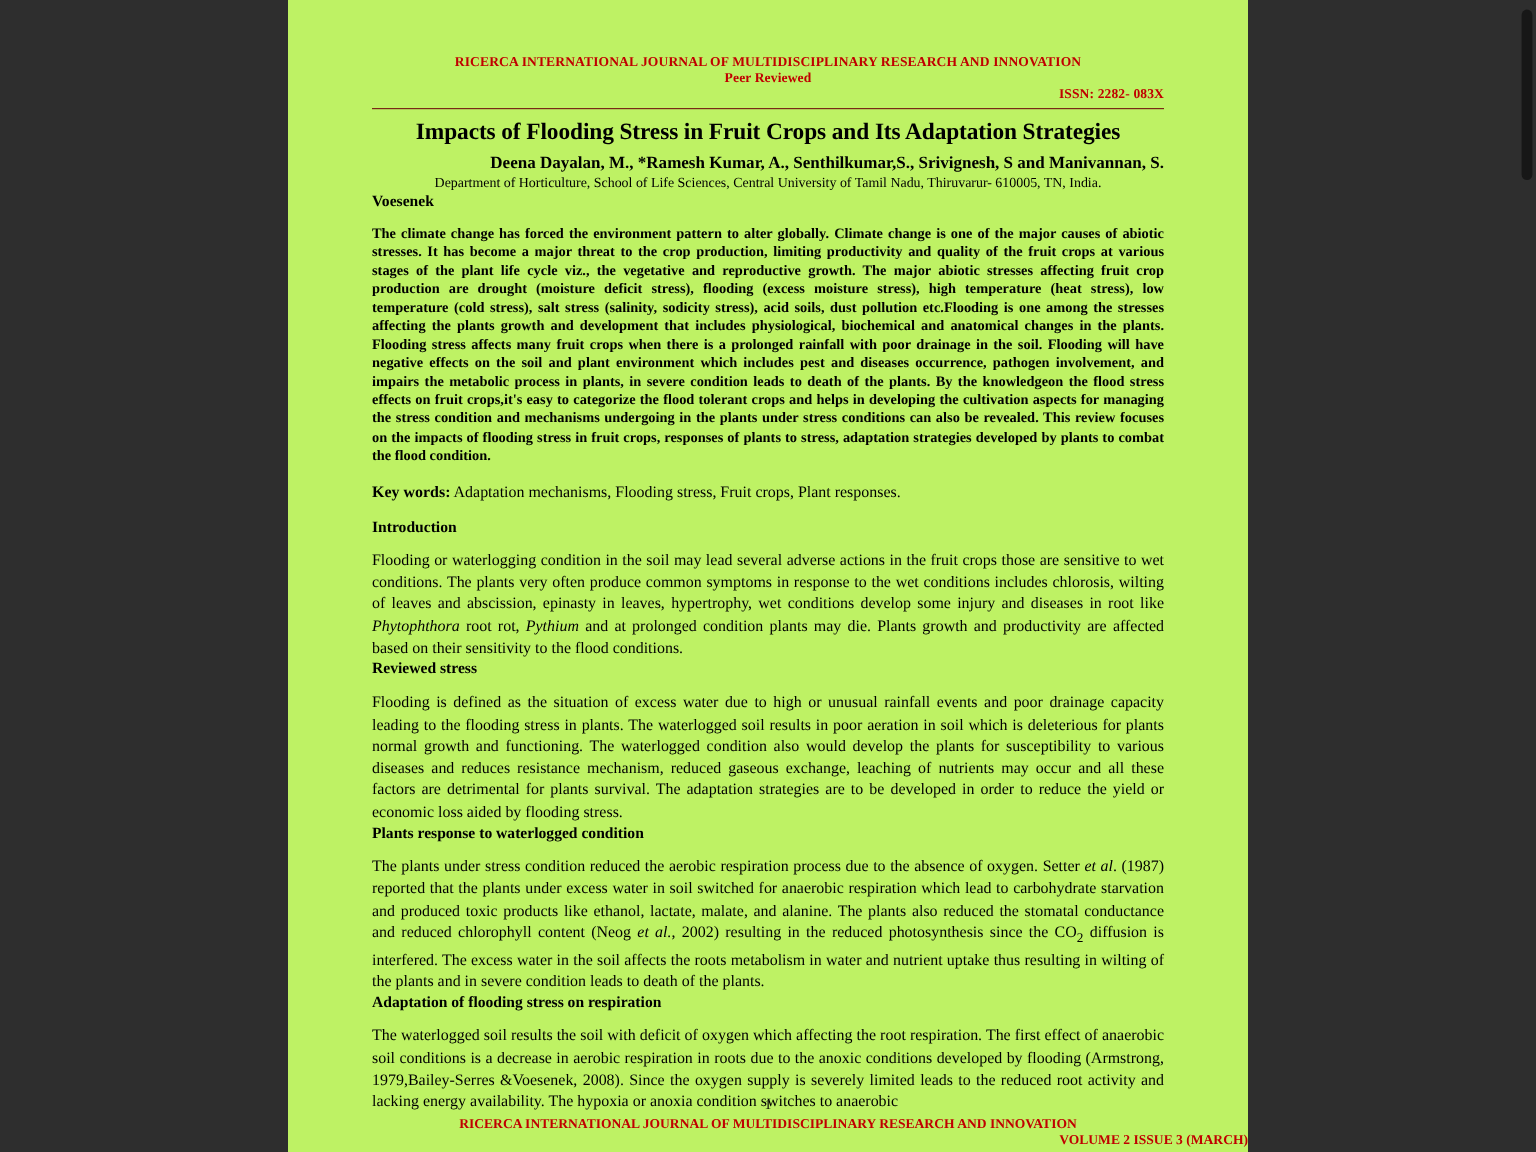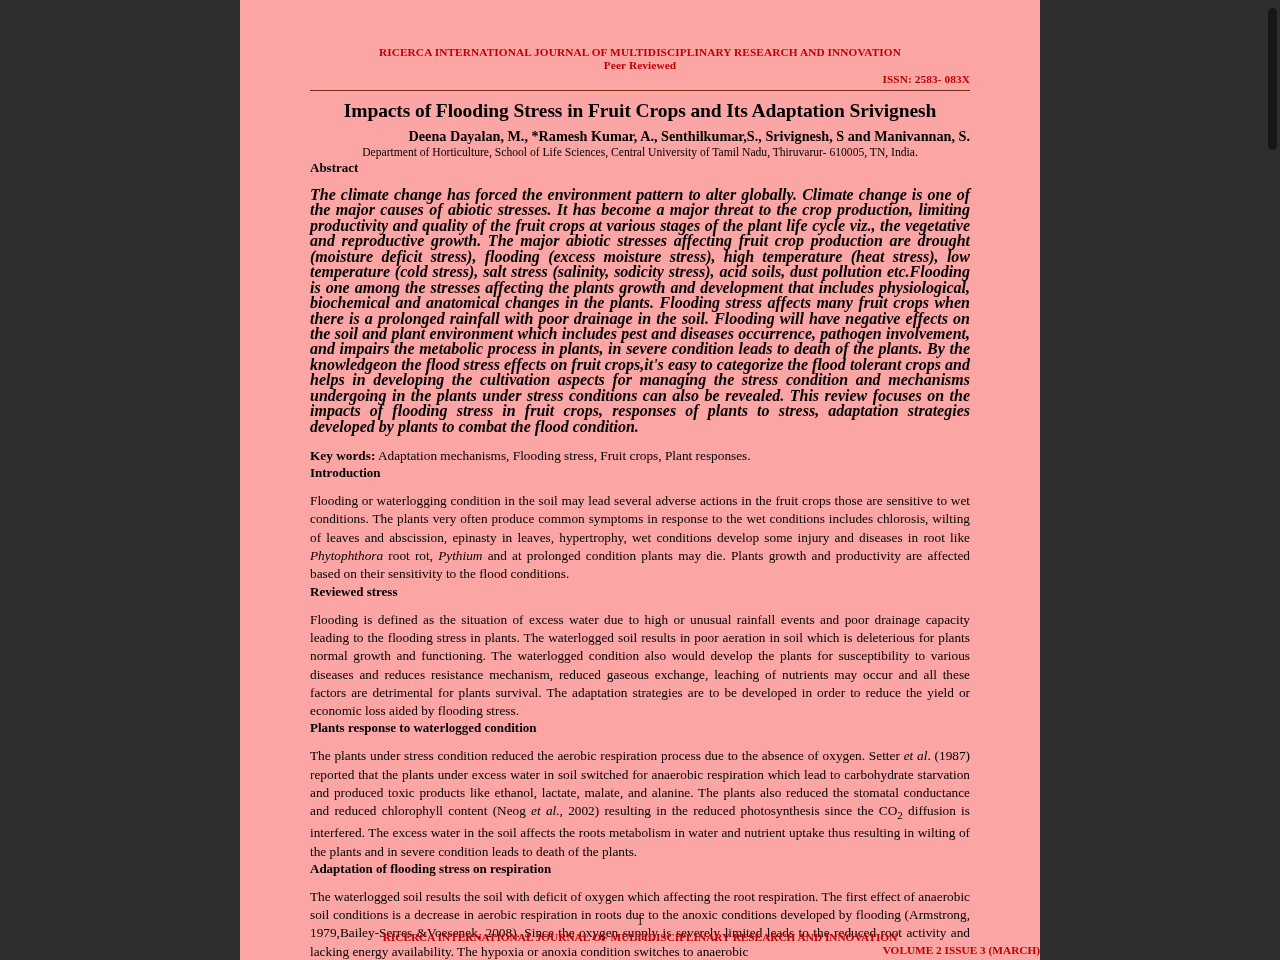--- a/index.html
+++ b/index.html
@@ -40,21 +40,21 @@
     background: #171717;
   }
 
   
   .page {
     position: absolute;
     top: 0;
     left: 240px;
     width: 800px;
     height: 960px;
-    background: #fca5a5;
+    background: #bef264;
     box-sizing: border-box;
     padding: 0;
   }
 
   .page-inner {
     position: absolute;
     left: 70px;
     right: 70px;
     top: 0;
     bottom: 0;
@@ -112,41 +112,40 @@
     font-weight: bold;
     margin: 0 0 0 0;
     color: #000;
     line-height: 16px;
   }
   .sec-abstract { margin-top: 35px; }
   .sec-intro    { margin-top: 15px; }
   .sec-gap      { margin-top: 17px; }
 
   p.abstract {
-    font-size: 16px;
-    font-style: italic;
+    font-size: 12px;
     font-weight: bold;
     text-align: justify;
     line-height: 15.45px;
     margin: 11px 0 0 0;
     color: #000;
   }
 
   p.body {
     font-size: 13.3px;
     text-align: justify;
     line-height: 18.3px;
     margin: 11px 0 0 0;
     color: #000;
   }
 
   p.keywords {
     font-size: 13.3px;
     line-height: 18px;
-    margin: 13px 0 0 0;
+    margin: 13px 0 12px 0;
     color: #000;
   }
   p.keywords b { font-weight: bold; }
 
   .it { font-style: italic; }
 
   
   .pagenum {
     position: absolute;
     left: 0;
@@ -174,29 +173,29 @@
 <body>
 
 <div id="viewer">
 
   <div class="page">
     <div class="page-inner">
 
       <div class="runhead">
         <div class="l1">RICERCA INTERNATIONAL JOURNAL OF MULTIDISCIPLINARY RESEARCH AND INNOVATION</div>
         <div class="l2">Peer Reviewed</div>
-        <div class="l3">ISSN: 2583- 083X</div>
+        <div class="l3">ISSN: 2282- 083X</div>
       </div>
       <hr class="rule">
 
-      <div class="doc-title">Impacts of Flooding Stress in Fruit Crops and Its Adaptation Srivignesh</div>
+      <div class="doc-title">Impacts of Flooding Stress in Fruit Crops and Its Adaptation Strategies</div>
       <div class="authors">Deena Dayalan, M., *Ramesh Kumar, A., Senthilkumar,S., Srivignesh, S  and Manivannan, S.</div>
       <div class="affil">Department of Horticulture, School of Life Sciences, Central University of Tamil Nadu, Thiruvarur- 610005, TN, India.</div>
 
-      <h2 class="sec sec-abstract">Abstract</h2>
+      <h2 class="sec sec-abstract">Voesenek</h2>
       <p class="abstract">The climate change has forced the environment pattern to alter globally. Climate change is one of the major causes of abiotic stresses. It has become a major threat to the crop production, limiting productivity and quality of the fruit crops at various stages of the plant life cycle viz., the vegetative and reproductive growth. The major abiotic stresses affecting fruit crop production are drought (moisture deficit stress), flooding (excess moisture stress), high temperature (heat stress), low temperature (cold stress), salt stress (salinity, sodicity stress), acid soils, dust pollution etc.Flooding is one among the stresses affecting the plants growth and development that includes physiological, biochemical and anatomical changes in the plants. Flooding stress affects many fruit crops when there is a prolonged rainfall with poor drainage in the soil. Flooding will have negative effects on the soil and plant environment which includes pest and diseases occurrence, pathogen involvement, and impairs the metabolic process in plants, in severe condition leads to death of the plants. By the knowledgeon the flood stress effects on fruit crops,it's easy to categorize the flood tolerant crops and helps in developing the cultivation aspects for managing the stress condition and mechanisms undergoing in the plants under stress conditions can also be revealed. This review focuses on the impacts of flooding stress in fruit crops, responses of plants to stress, adaptation strategies developed by plants to combat the flood condition.</p>
 
       <p class="keywords"><b>Key words:</b><span> Adaptation mechanisms, Flooding stress, Fruit crops, Plant responses.</span></p>
 
       <h2 class="sec sec-intro">Introduction</h2>
       <p class="body"><span>Flooding or waterlogging condition in the soil may lead several adverse actions in the fruit crops those are sensitive to wet conditions. The plants very often produce common symptoms in response to the wet conditions includes chlorosis, wilting of leaves and abscission, epinasty in leaves, hypertrophy, wet conditions develop some injury and diseases in root like </span><span class="it">Phytophthora</span><span> root rot, </span><span class="it">Pythium</span><span> and at prolonged condition plants may die. Plants growth and productivity are affected based on their sensitivity to the flood conditions.</span></p>
 
       <h2 class="sec sec-gap">Reviewed stress</h2>
       <p class="body">Flooding is defined as the situation of excess water due to high or unusual rainfall events and poor drainage capacity leading to the flooding stress in plants. The waterlogged soil results in poor aeration in soil which is deleterious for plants normal growth and functioning. The waterlogged condition also would develop the plants for susceptibility to various diseases and reduces resistance mechanism, reduced gaseous exchange, leaching of nutrients may occur and all these factors are detrimental for plants survival. The adaptation strategies are to be developed in order to reduce the yield or economic loss aided by flooding stress.</p>
 

